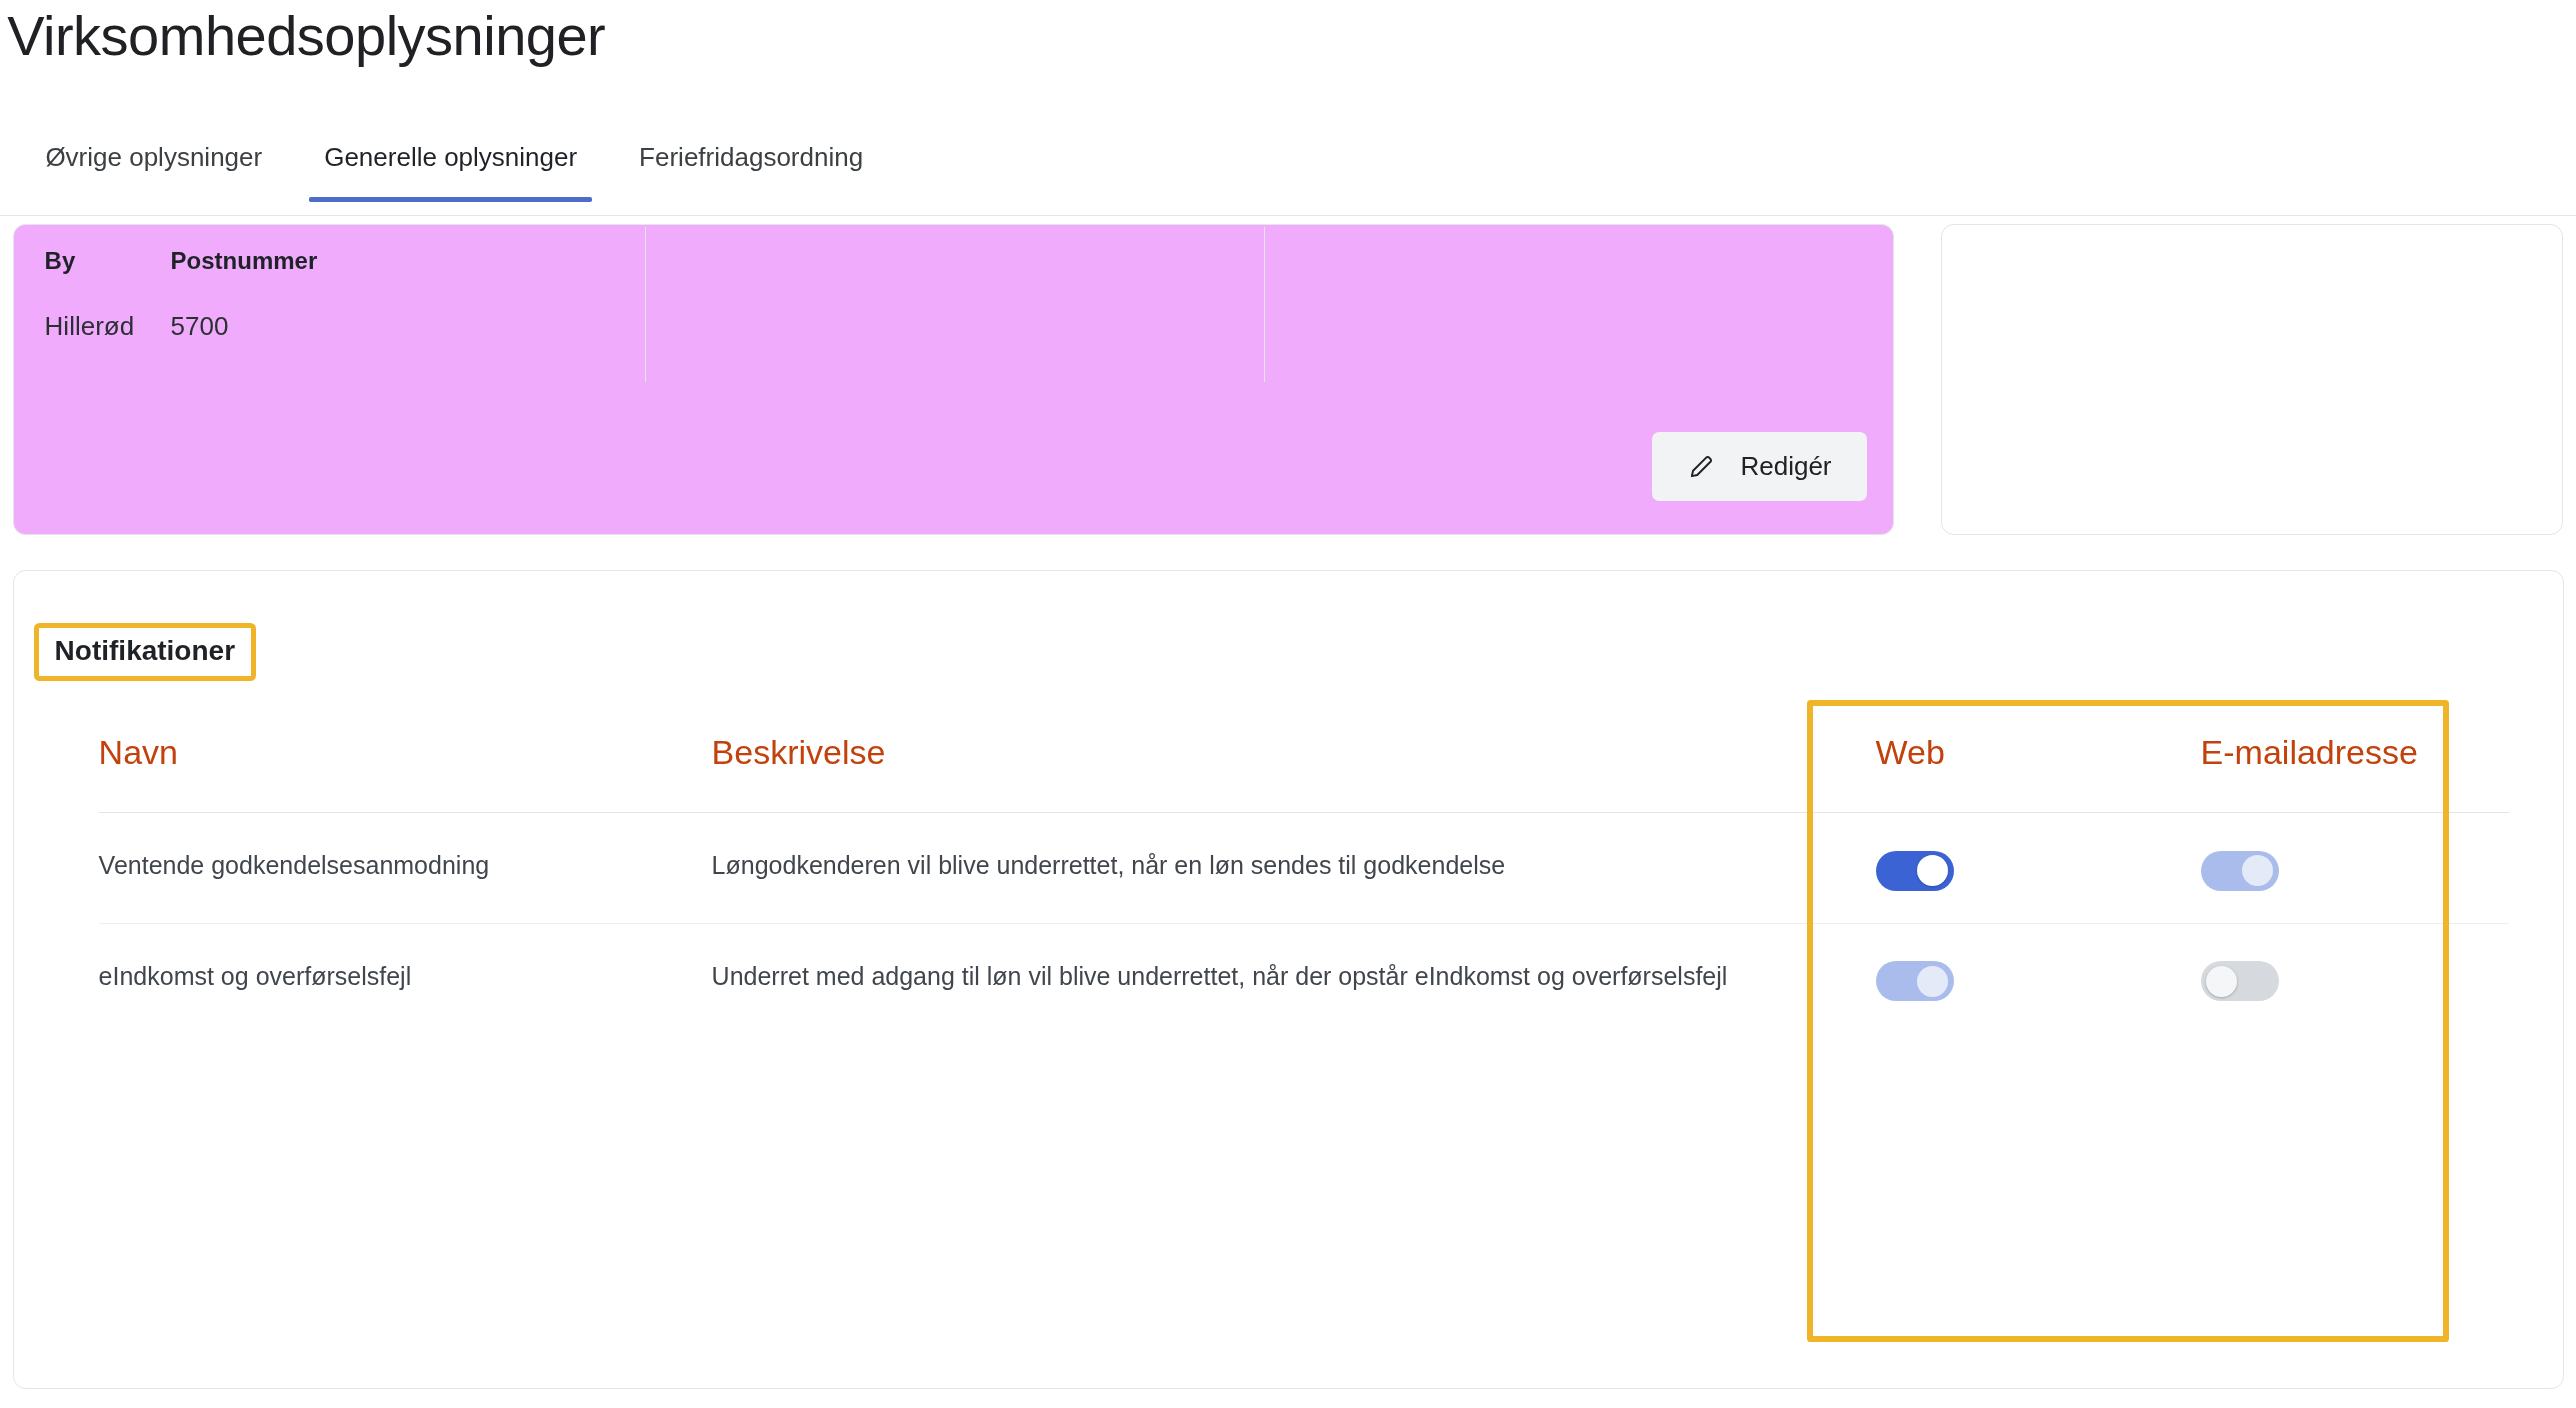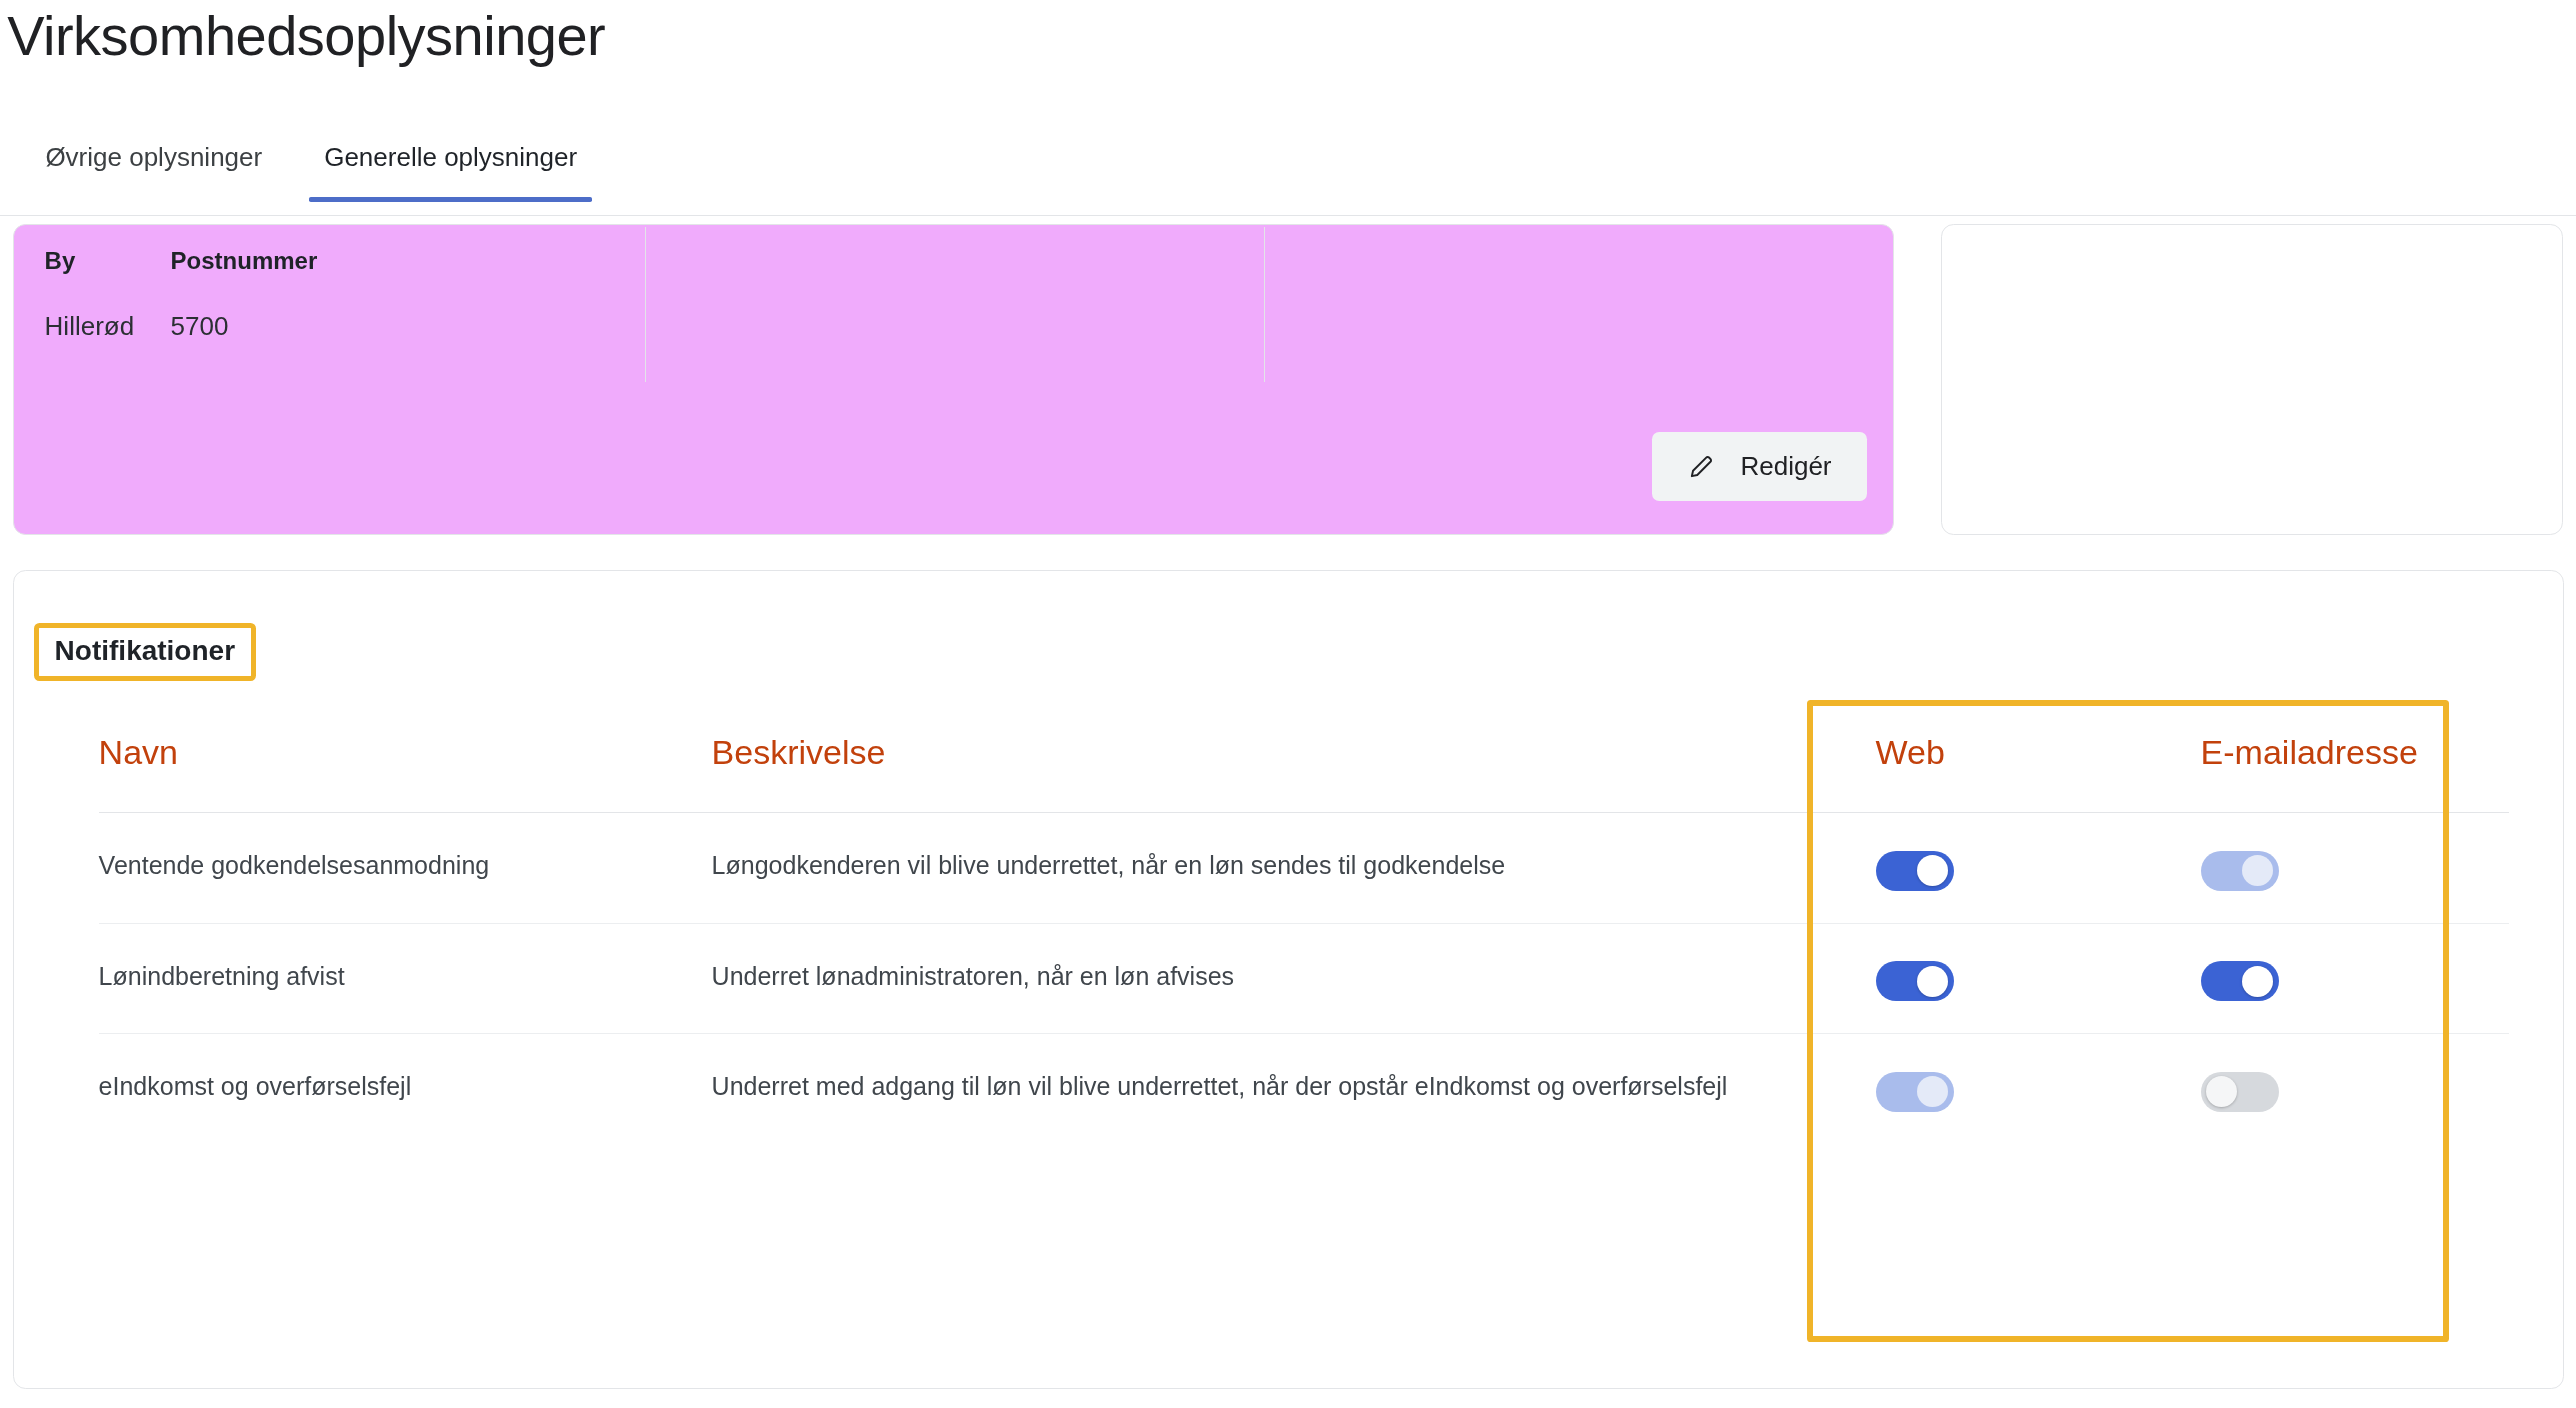--- a/index.html
+++ b/index.html
@@ -243,20 +243,21 @@
   }
 </style>
 </head>
 <body>
 
 <div class="page-title">Virksomhedsoplysninger</div>
 
 <div class="tabs">
   <div class="tab">Øvrige oplysninger</div>
   <div class="tab active">Generelle oplysninger</div>
+  <div class="tab">Feriefridagsordning</div>
 </div>
 
 <div class="info-card">
   <div class="addr-block">
     <div class="addr-col city">
       <div class="addr-head">By</div>
       <div class="addr-val">Hillerød</div>
     </div>
     <div class="addr-col">
       <div class="addr-head">Postnummer</div>
@@ -304,30 +305,20 @@
         <td class="col-name">Ventende godkendelsesanmodning</td>
         <td>Løngodkenderen vil blive underrettet, når en løn sendes til godkendelse</td>
         <td class="col-web">
           <span class="toggle on"><span class="knob"></span></span>
         </td>
         <td class="col-mail">
           <span class="toggle on-muted"><span class="knob"></span></span>
         </td>
       </tr>
       <tr>
-        <td class="col-name">Lønindberetning afvist</td>
-        <td>Underret lønadministratoren, når en løn afvises</td>
-        <td class="col-web">
-          <span class="toggle on"><span class="knob"></span></span>
-        </td>
-        <td class="col-mail">
-          <span class="toggle on"><span class="knob"></span></span>
-        </td>
-      </tr>
-      <tr>
         <td class="col-name">eIndkomst og overførselsfejl</td>
         <td>Underret med adgang til løn vil blive underrettet, når der opstår eIndkomst og overførselsfejl</td>
         <td class="col-web">
           <span class="toggle on-muted"><span class="knob"></span></span>
         </td>
         <td class="col-mail">
           <span class="toggle off"><span class="knob"></span></span>
         </td>
       </tr>
     </tbody>

